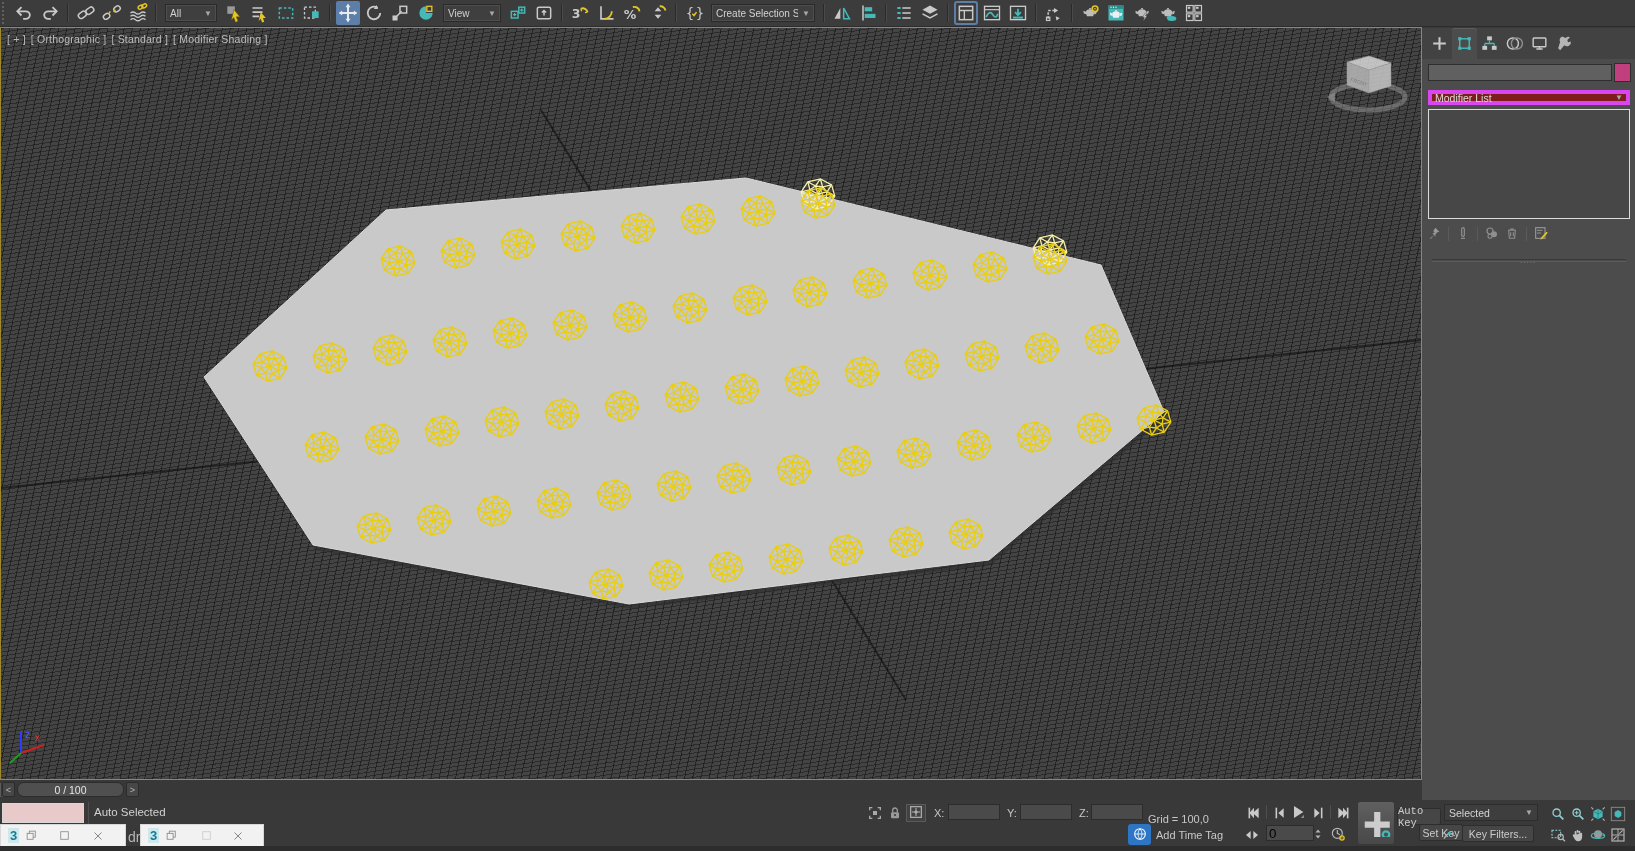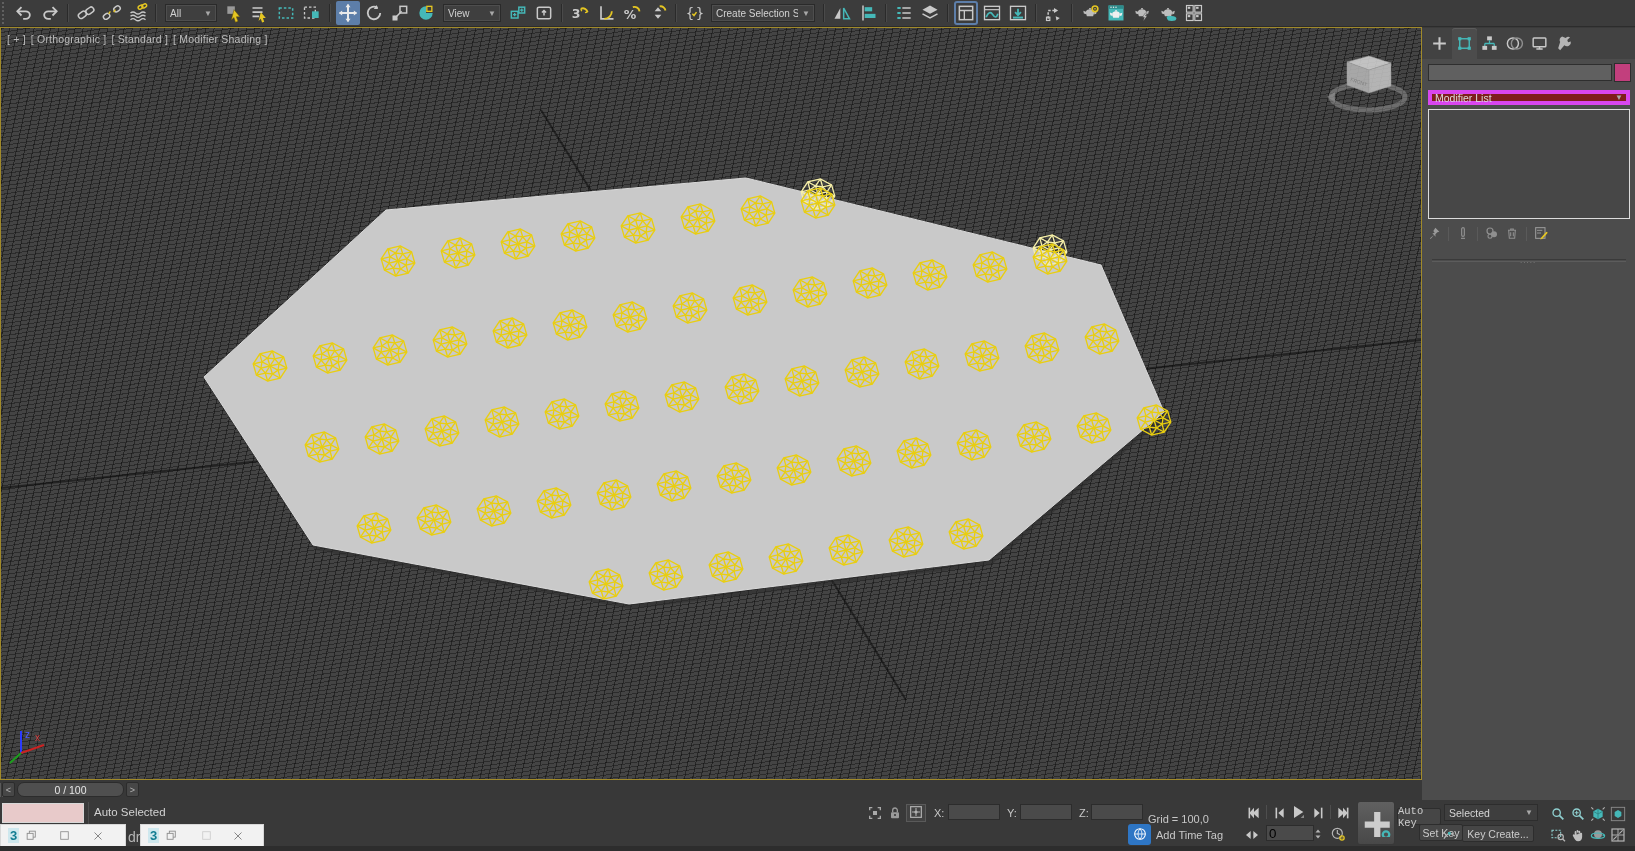--- a/index.html
+++ b/index.html
@@ -701,21 +701,21 @@
     <div class="dd" style="left:1444px;top:4px;width:94px;height:17px;">
       <span class="lbl">Selected</span>
       <span class="dd-arrow">▼</span>
     </div>
     <span class="pbtn" style="left:1441px;top:25px;">
         <svg width="16" height="16" viewBox="0 0 24 24" style="font-family:&quot;DejaVu Sans&quot;,sans-serif">
           <path d="M3 19q7-13 16-4" fill="none" stroke="#b5b5b5" stroke-width="1.8"></path>
           <rect x="9" y="9" width="4" height="4" fill="#45b8b8"></rect>
         </svg>
       </span>
-    <div class="btn" style="left:1462px;top:25px;width:72px;height:17px;">Key Create...</div>
+    <div class="btn" style="left:1462px;top:25px;width:72px;height:17px;">Key Filters...</div>
 
     <span class="navbtn" style="left:1548px;top:4px;">
         <svg width="16" height="16" viewBox="0 0 24 24" style="font-family:&quot;DejaVu Sans&quot;,sans-serif">
           <circle cx="10" cy="10" r="5.5" fill="none" stroke="#8fd0d0" stroke-width="2"></circle>
           <path d="M14 14l6 6" stroke="#8fd0d0" stroke-width="2.6"></path>
         </svg>
       </span>
     <span class="navbtn" style="left:1568px;top:4px;">
         <svg width="16" height="16" viewBox="0 0 24 24" style="font-family:&quot;DejaVu Sans&quot;,sans-serif">
           <circle cx="10" cy="10" r="5.5" fill="none" stroke="#8fd0d0" stroke-width="2"></circle>

